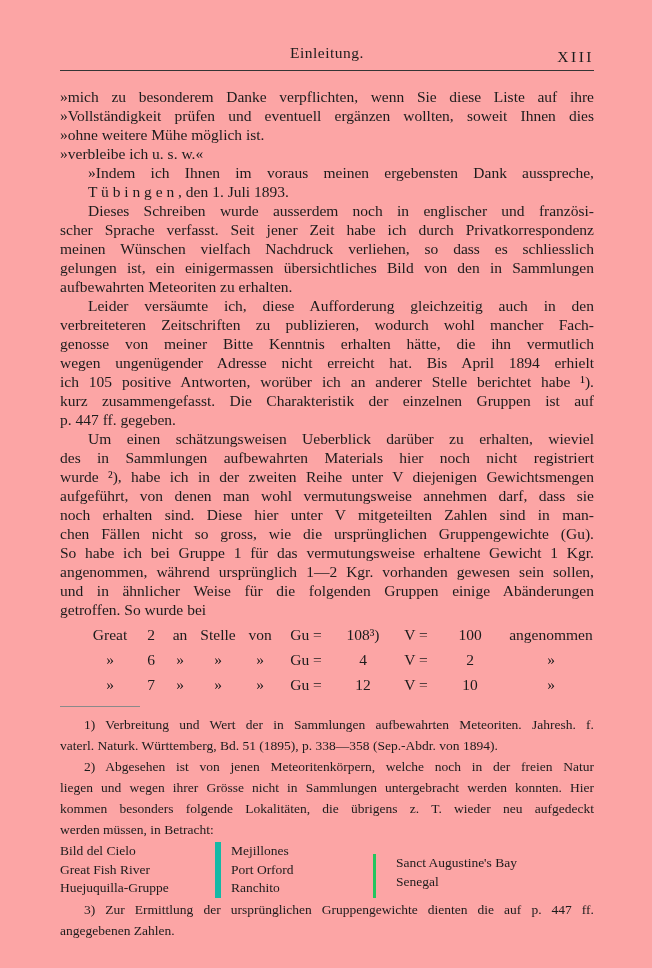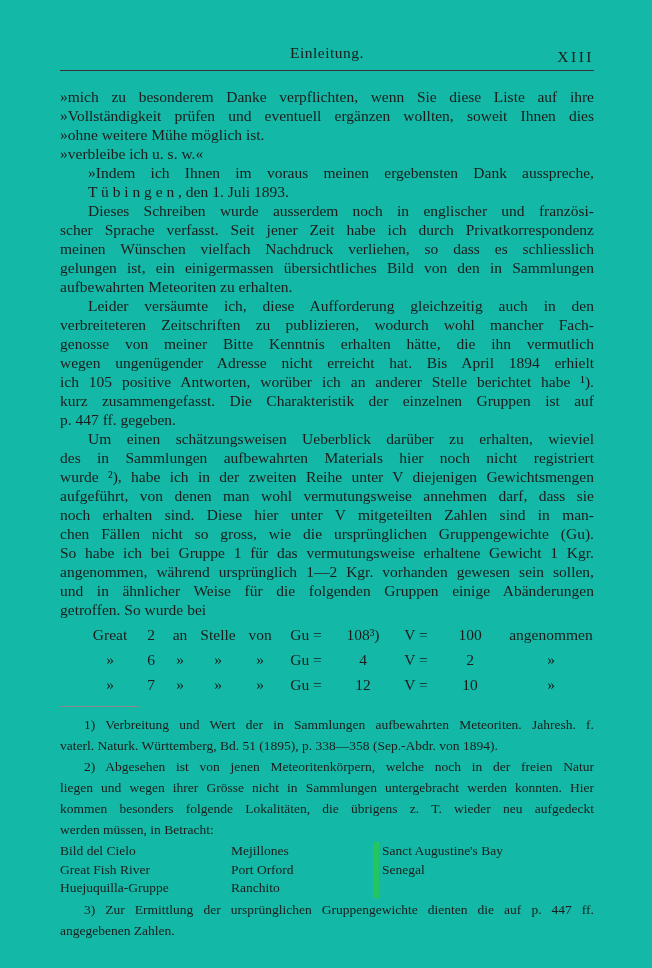--- a/index.html
+++ b/index.html
@@ -1,19 +1,19 @@
 <!DOCTYPE html>
 <html><head>
 <meta charset="utf-8">
 <style>
   html,body { margin:0; padding:0; background:#e8e8e6; }
   .page {
     width: 652px; height: 968px;
     margin: 0 auto;
-    background: #14b8a6;
+    background: #fca5a5;
     color: #1c1c1c;
     font-family: "Liberation Serif", serif;
     box-sizing: border-box;
     padding: 44px 58px 0 60px;
     position: relative;
     overflow: hidden;
   }
   
   .header { position: relative; height: 21px; }
   .header-title { text-align: center; font-size: 15.5px; letter-spacing: .5px; }
@@ -46,21 +46,21 @@
     text-align: justify; text-align-last: justify;
   }
   .flast { text-align-last: left; }
   .find { text-indent: 24px; }
 
   
   .loc-table { display: flex; margin: 2px 0 1px 0; font-size: 13.5px; line-height: 18.5px; }
   .loc-col { box-sizing: border-box; }
   .loc-c1 { width: 155px; }
   .loc-c2 { width: 158px; border-left: 6px solid #14b8a6; padding-left: 10px; }
-  .loc-c3 { flex: 1; border-left: 6px solid #22c55e; padding-left: 3px; }
+  .loc-c3 { flex: 1; border-left: 3px solid #22c55e; padding-left: 20px; margin-top: 12px; }
 </style>
 </head>
 <body>
 
 <div class="page">
 
   <div class="header">
     <div class="header-title">Einleitung.</div>
     <div class="page-num">XIII</div>
   </div>

